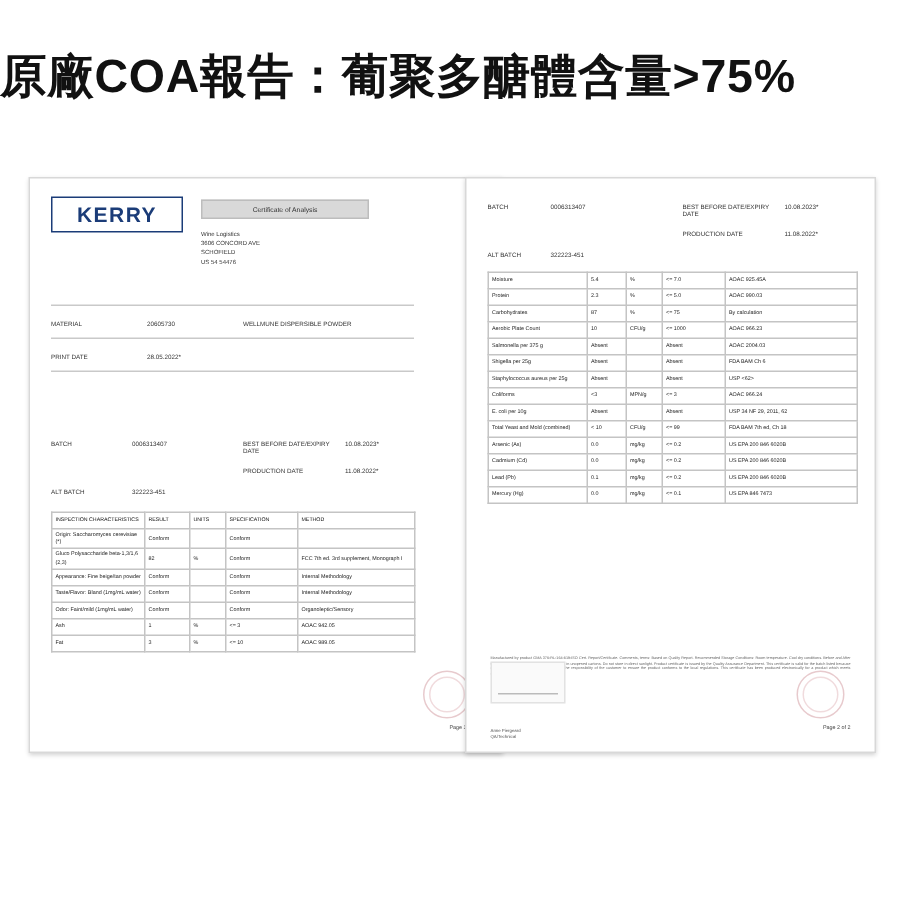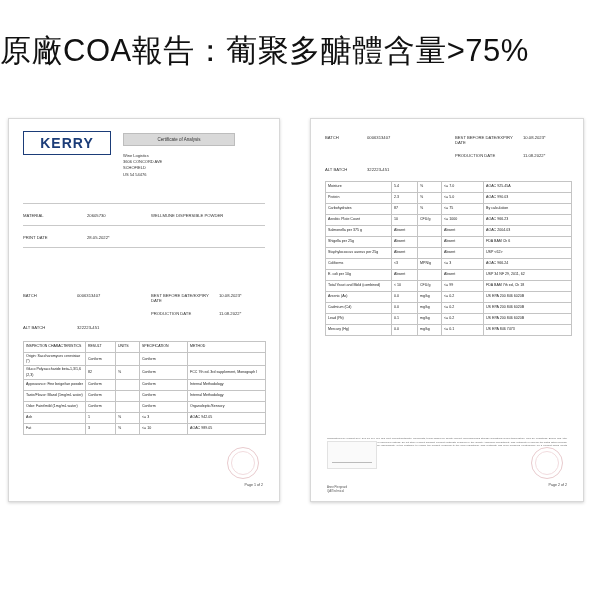--- a/index.html
+++ b/index.html
@@ -6,33 +6,33 @@
   body{
     width:600px;height:600px;background:#ffffff;
     font-family:"Liberation Sans", sans-serif;
     overflow:hidden;
   }
   .page{position:relative;width:600px;height:600px;background:#fff;}
 
   .headline{
     position:absolute;left:0;top:30px;width:516px;
     text-align:center;
-    font-size:31px;font-weight:normal;color:#111;
+    font-size:31px;font-weight:bold;color:#111;
     letter-spacing:0.5px;
     white-space:nowrap;
   }
 
   .sheets{position:absolute;left:0;top:110px;width:600px;height:400px;}
 
   .sheet{
     position:absolute;background:#fff;
     border:1px solid #d8d8d8;
     box-shadow:0 1px 3px rgba(0,0,0,.18);
   }
-  .sheet.left{left:8px;top:8px;width:270px;height:382px;}
+  .sheet.left{left:19px;top:8px;width:270px;height:382px;padding-left:44px;}
   .sheet.right{left:310px;top:8px;width:272px;height:382px;}
 
   .inner{position:absolute;left:6px;top:6px;right:6px;bottom:6px;}
 
   
   .kerry-logo{
     position:absolute;left:8px;top:6px;width:86px;height:22px;
     border:1px solid #1b3c78;
     display:flex;align-items:center;justify-content:center;
   }

